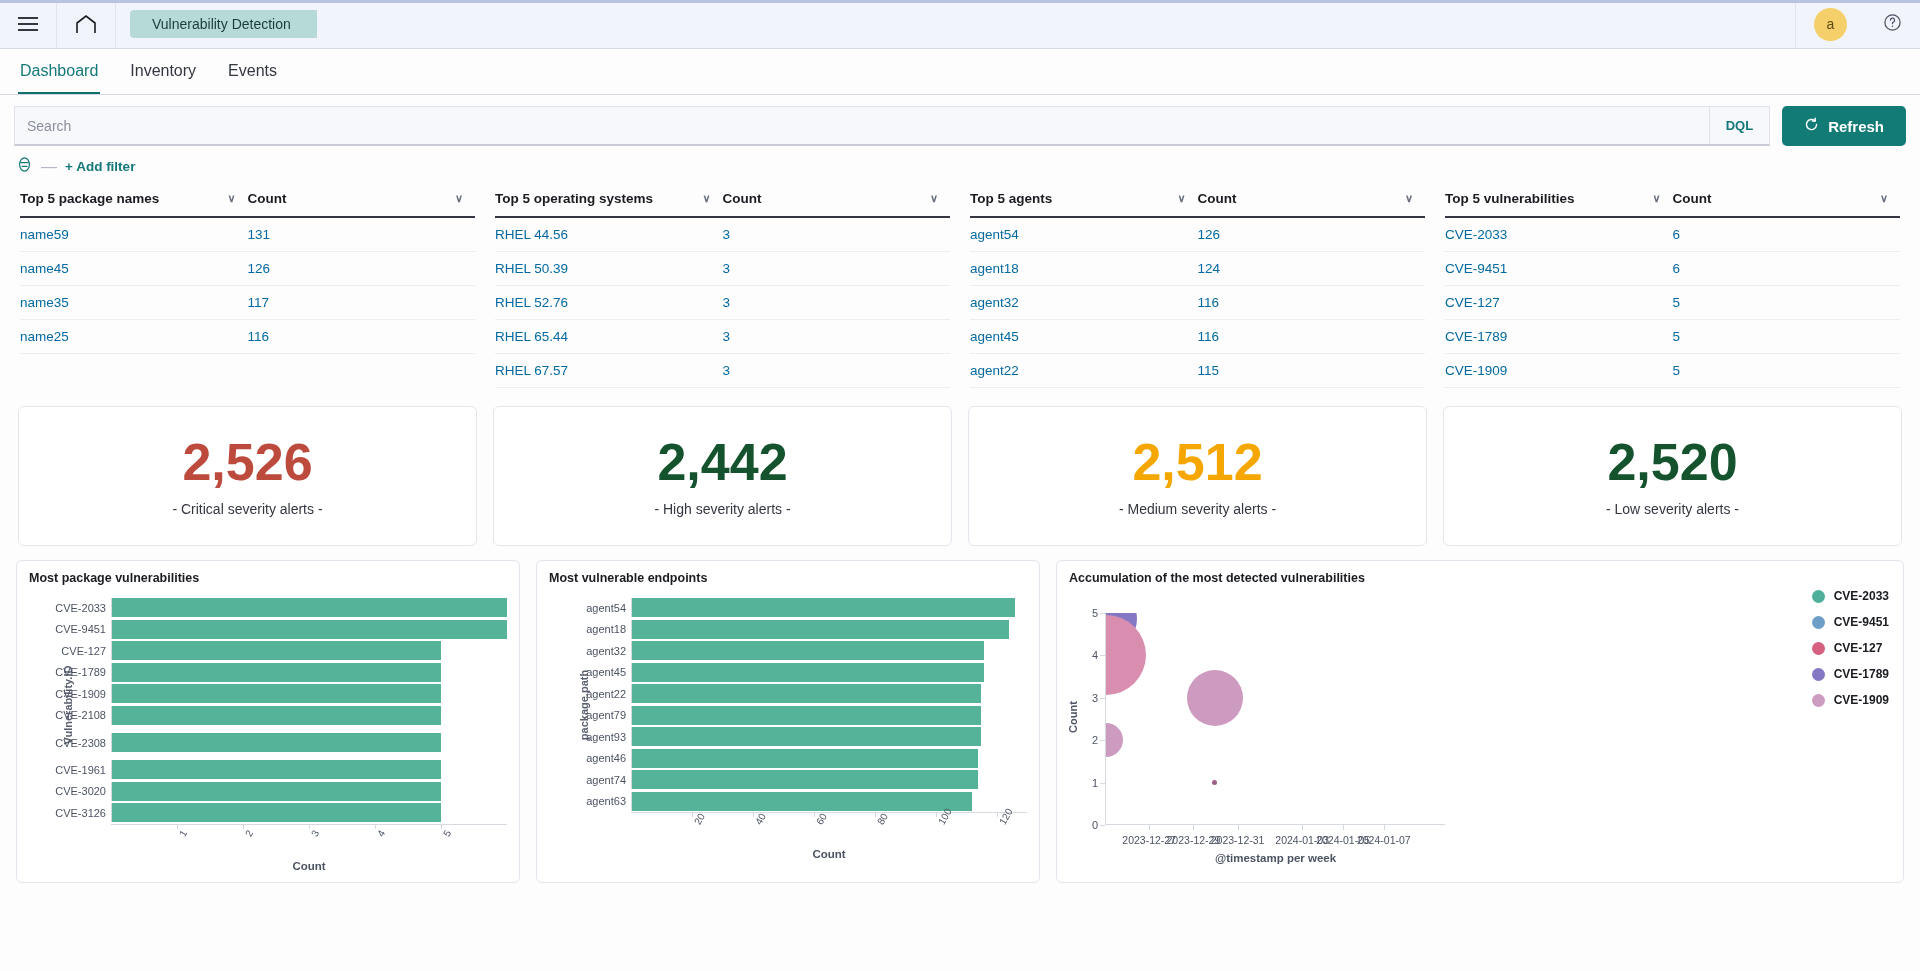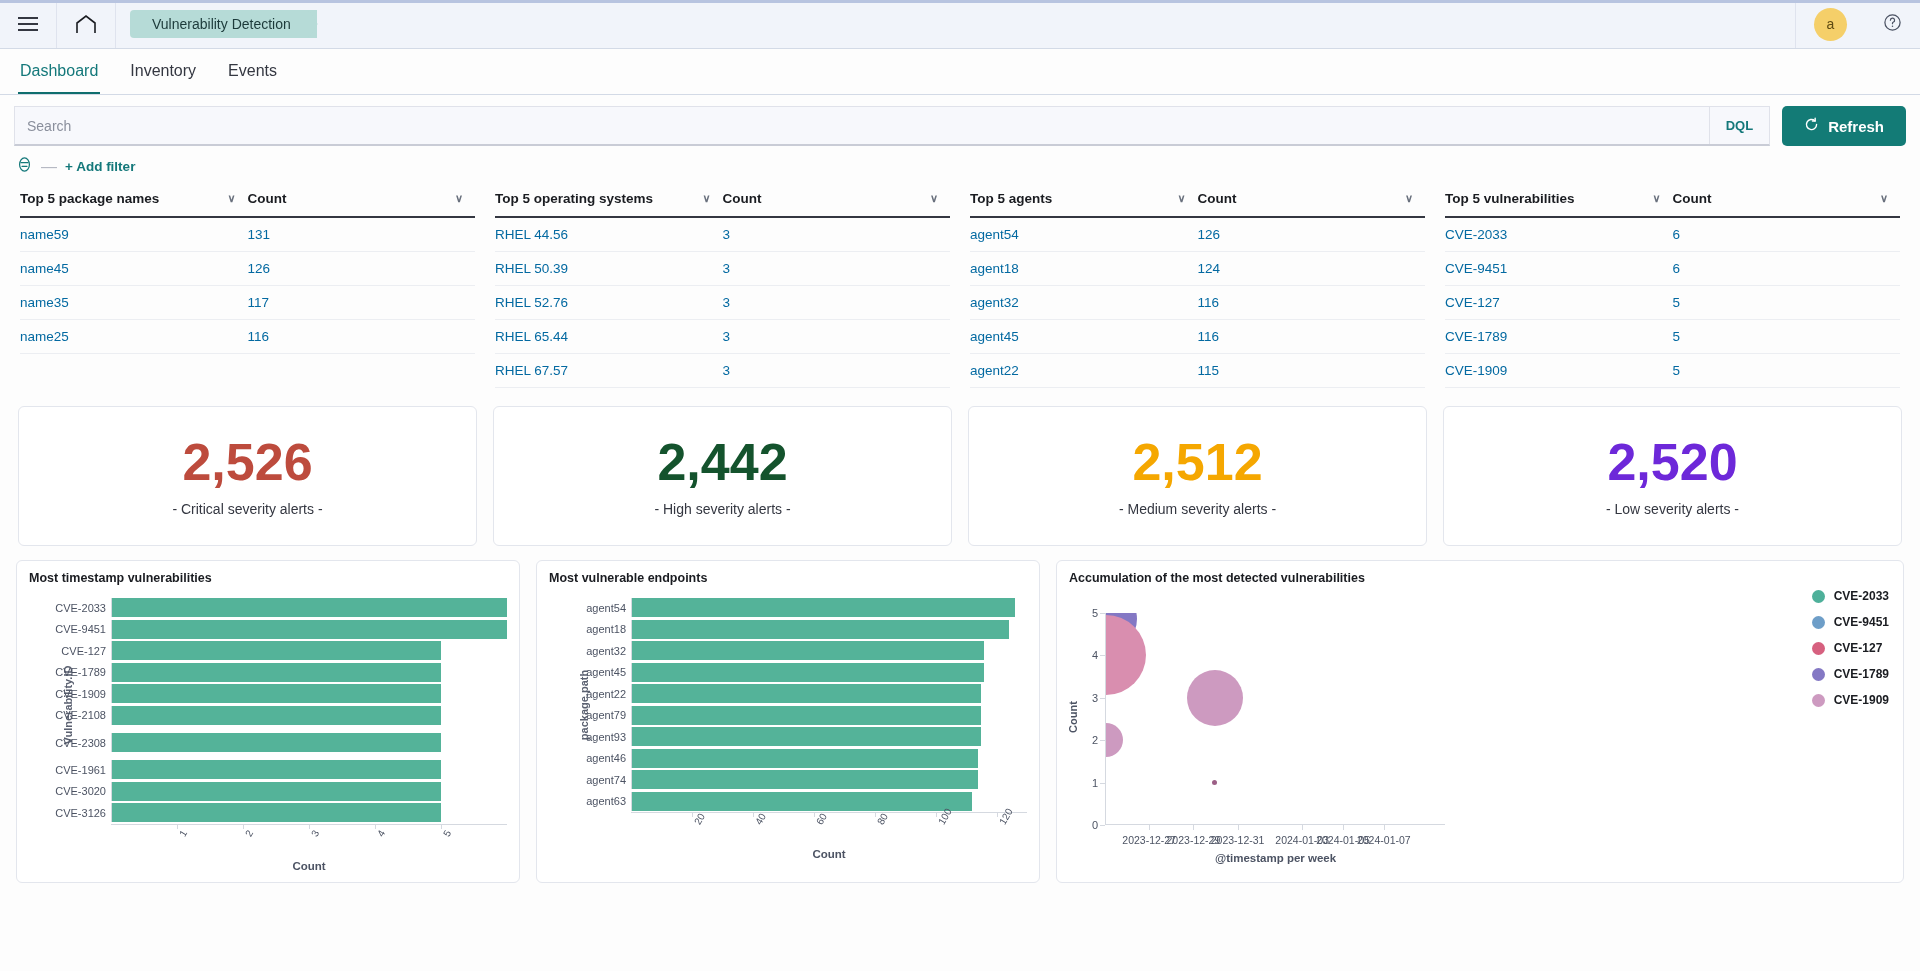--- a/index.html
+++ b/index.html
@@ -385,30 +385,30 @@
       </div>
     </div>
     <div class="metric-wrap">
       <div class="metric-card">
         <div class="metric-value" style="color: rgb(245, 167, 0);">2,512</div>
         <div class="metric-label">- Medium severity alerts -</div>
       </div>
     </div>
     <div class="metric-wrap">
       <div class="metric-card">
-        <div class="metric-value" style="color: #6d28d9;">2,520</div>
+        <div class="metric-value" style="color: #14532d;">2,520</div>
         <div class="metric-label">- Low severity alerts -</div>
       </div>
     </div>
   </div>
 
 <div id="charts">
     <div class="chart-wrap" style="width: 520px;">
       <div class="chart-card">
-        <div class="chart-title">Most timestamp vulnerabilities</div>
+        <div class="chart-title">Most package vulnerabilities</div>
         <div class="hbar-plot">
           <div class="y-axis-title" style="left: 0px; top: 107.5px;">Vulnerability.ID</div>
           <div class="bars" style="margin-left: 14px;">
             <div class="bar-row" style="height: 21.5px;">
               <div class="bar-label" style="width: 68px;">CVE-2033</div>
               <div class="bar-track axis-line" style="height: 19px;">
                 <div class="bar-fill" style="width: 100%; background: rgb(84, 179, 153);"></div>
               </div>
             </div>
             <div class="bar-row" style="height: 21.5px;">

